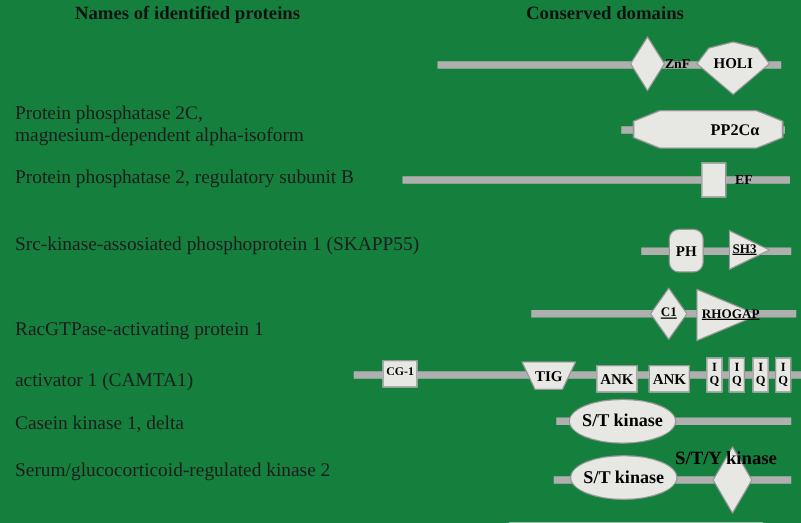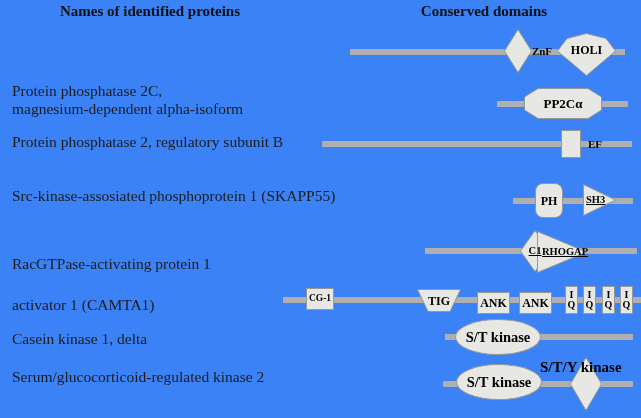--- a/index.html
+++ b/index.html
@@ -1,16 +1,16 @@
 <!DOCTYPE html>
 <html><head>
 <meta charset="utf-8">
 <style>
   html,body{margin:0;padding:0;background:#fff;}
-  .fig{position:relative;width:641px;height:418px;background:#3b82f6;overflow:hidden;
+  .fig{position:relative;width:641px;height:418px;background:#15803d;overflow:hidden;
        font-family:"Liberation Serif",serif;}
   .hdr{position:absolute;font-weight:bold;font-size:15px;color:#111;text-align:center;white-space:nowrap;}
   .pname{position:absolute;font-size:15.5px;color:#1c1c1c;white-space:nowrap;line-height:18px;}
   .bb{position:absolute;height:6px;background:#afafaf;}
   .dom{position:absolute;display:flex;align-items:center;justify-content:center;}
   .dom svg{position:absolute;left:0;top:0;width:100%;height:100%;}
   .dom .lbl{position:relative;z-index:2;font-weight:bold;color:#000;white-space:nowrap;line-height:1;}
   .box{position:absolute;background:#e7e7e3;border:1px solid #979797;box-sizing:border-box;
        display:flex;align-items:center;justify-content:center;}
   .box .lbl{font-weight:bold;color:#000;white-space:nowrap;line-height:1;}
@@ -41,21 +41,21 @@
   <div class="dom" style="left:557px;top:33px;width:59px;height:43px;">
     <svg viewBox="0 0 59 43" preserveAspectRatio="none">
       <polygon class="shape" points="29.5,0.5 49,5.5 58.5,18 29.5,42.5 0.5,18 10,5.5"></polygon>
       </svg>
     <span class="lbl s12 up">HOLI</span>
   </div>
 
   <div class="pname" style="left:12px;top:82px;">Protein phosphatase 2C,</div>
   <div class="pname" style="left:12px;top:100px;">magnesium-dependent alpha-isoform</div>
   <div class="bb" style="left:497px;top:101px;width:131px;"></div>
-  <div class="dom" style="left:524px;top:88px;width:78px;height:31px;">
+  <div class="dom" style="left:506px;top:88px;width:78px;height:31px;padding-left:43px;">
     <svg viewBox="0 0 78 31" preserveAspectRatio="none">
       <polygon class="shape" points="14,0.5 64,0.5 77.5,9 77.5,22 64,30.5 14,30.5 0.5,22 0.5,9"></polygon>
       </svg>
     <span class="lbl s13">PP2Cα</span>
   </div>
 
   <div class="pname" style="left:12px;top:133px;">Protein phosphatase 2, regulatory subunit B</div>
   <div class="bb" style="left:322px;top:141px;width:310px;"></div>
   <div class="box" style="left:561px;top:130px;width:20px;height:28px;">
     <span class="lbl s11">EF</span>
@@ -74,21 +74,21 @@
   </div>
 
   <div class="pname" style="left:12px;top:255px;">RacGTPase-activating protein 1</div>
   <div class="bb" style="left:425px;top:248px;width:212px;"></div>
   <div class="dom" style="left:520px;top:230px;width:30px;height:42px;">
     <svg viewBox="0 0 30 42" preserveAspectRatio="none">
       <polygon class="shape" points="15,0.5 29.5,21 15,41.5 0.5,21"></polygon>
       </svg>
     <span class="lbl s10">C1</span>
   </div>
-  <div class="dom start" style="left:537px;top:231px;width:50px;height:42px;">
+  <div class="dom start" style="left:557px;top:231px;width:50px;height:42px;justify-content:center;">
     <svg viewBox="0 0 50 42" preserveAspectRatio="none">
       <polygon class="shape" points="0.5,0.5 49.5,21 0.5,41.5"></polygon>
       </svg>
     <span class="lbl s10" style="padding-left:5px;">RHOGAP</span>
   </div>
 
   <div class="pname" style="left:12px;top:296px;">activator 1 (CAMTA1)</div>
   <div class="bb" style="left:283px;top:297px;width:358px;"></div>
   <div class="box" style="left:306px;top:288px;width:28px;height:22px;">
     <span class="lbl s9">CG-1</span>

